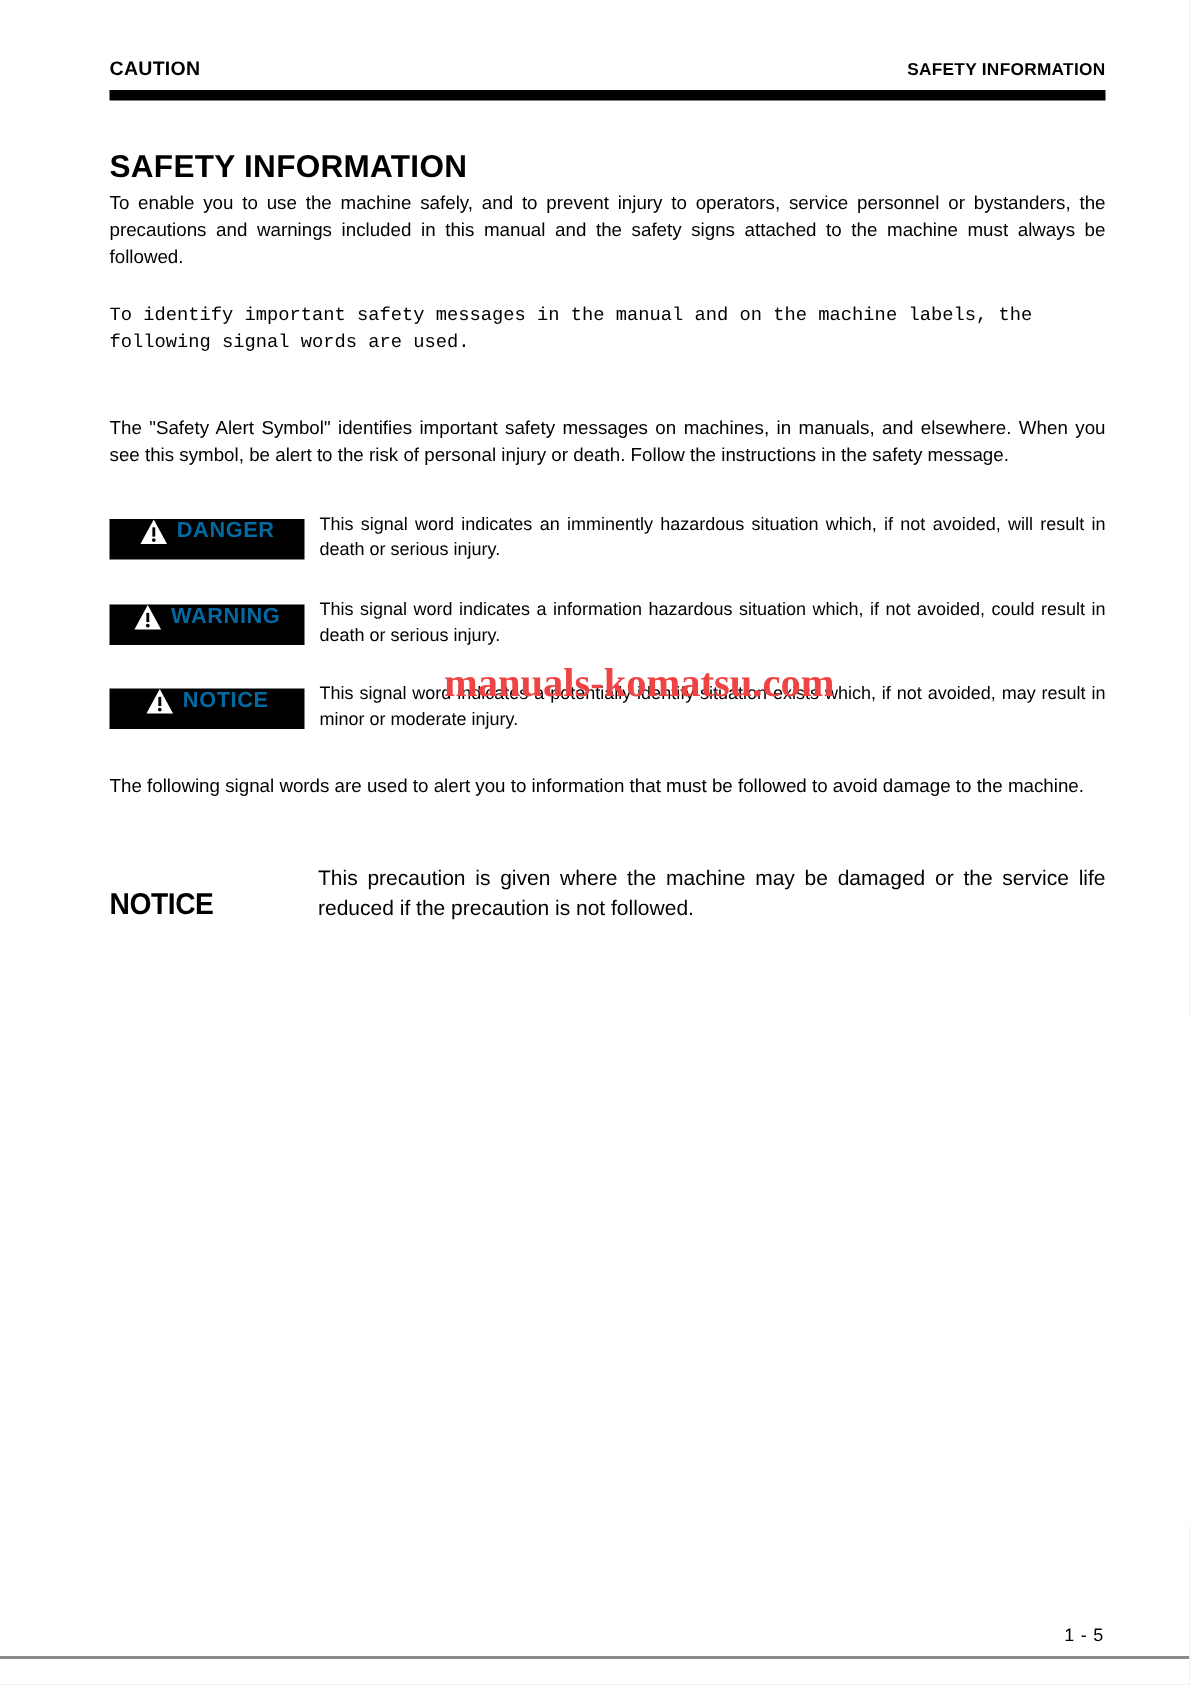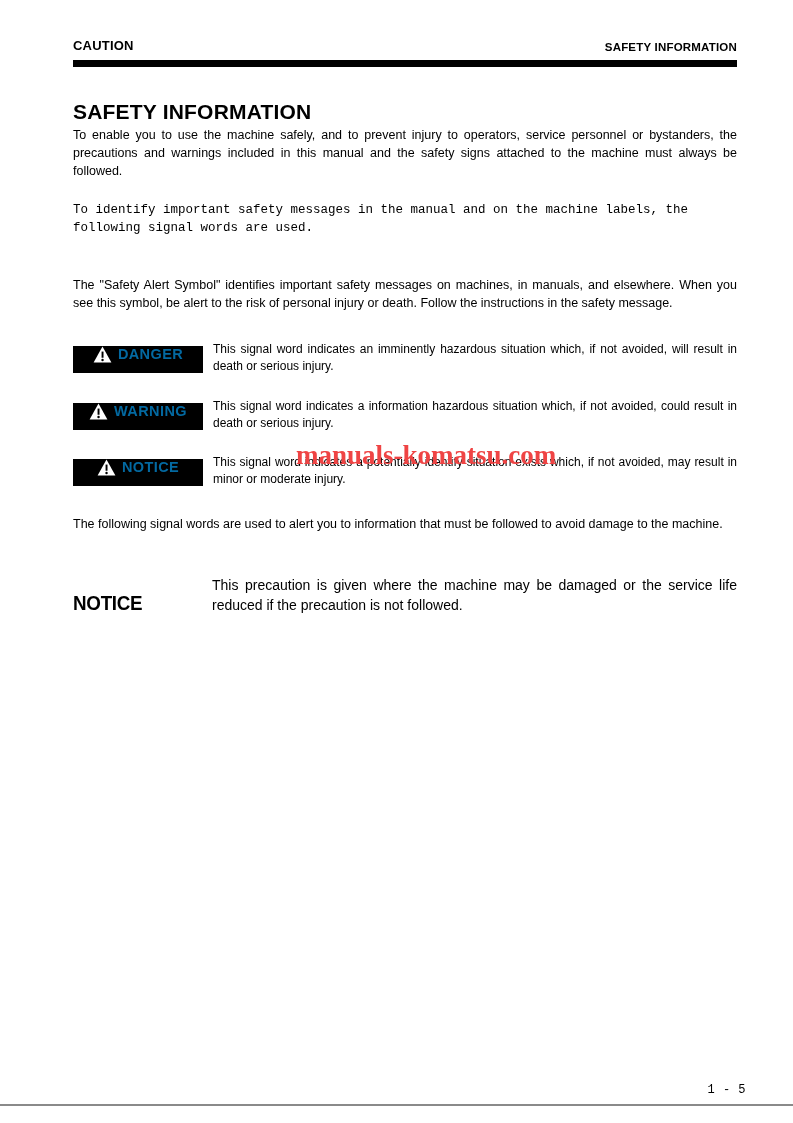--- a/index.html
+++ b/index.html
@@ -114,25 +114,24 @@
     font-size: 27px;
     font-weight: 600;
     color: #ef4444;
     white-space: nowrap;
     pointer-events: none;
   }
 
   
   .page-number {
     position: absolute;
-    right: 47px;
+    right: 57px;
     bottom: 26px;
     font-size: 12px;
     letter-spacing: 0.5px;
-    font-family: Liberation Mono, monospace;
   }
   .bottom-rule {
     position: absolute;
     left: 0;
     right: 0;
     bottom: 17px;
     height: 2px;
     background: #8a8a8a;
   }
 </style>

